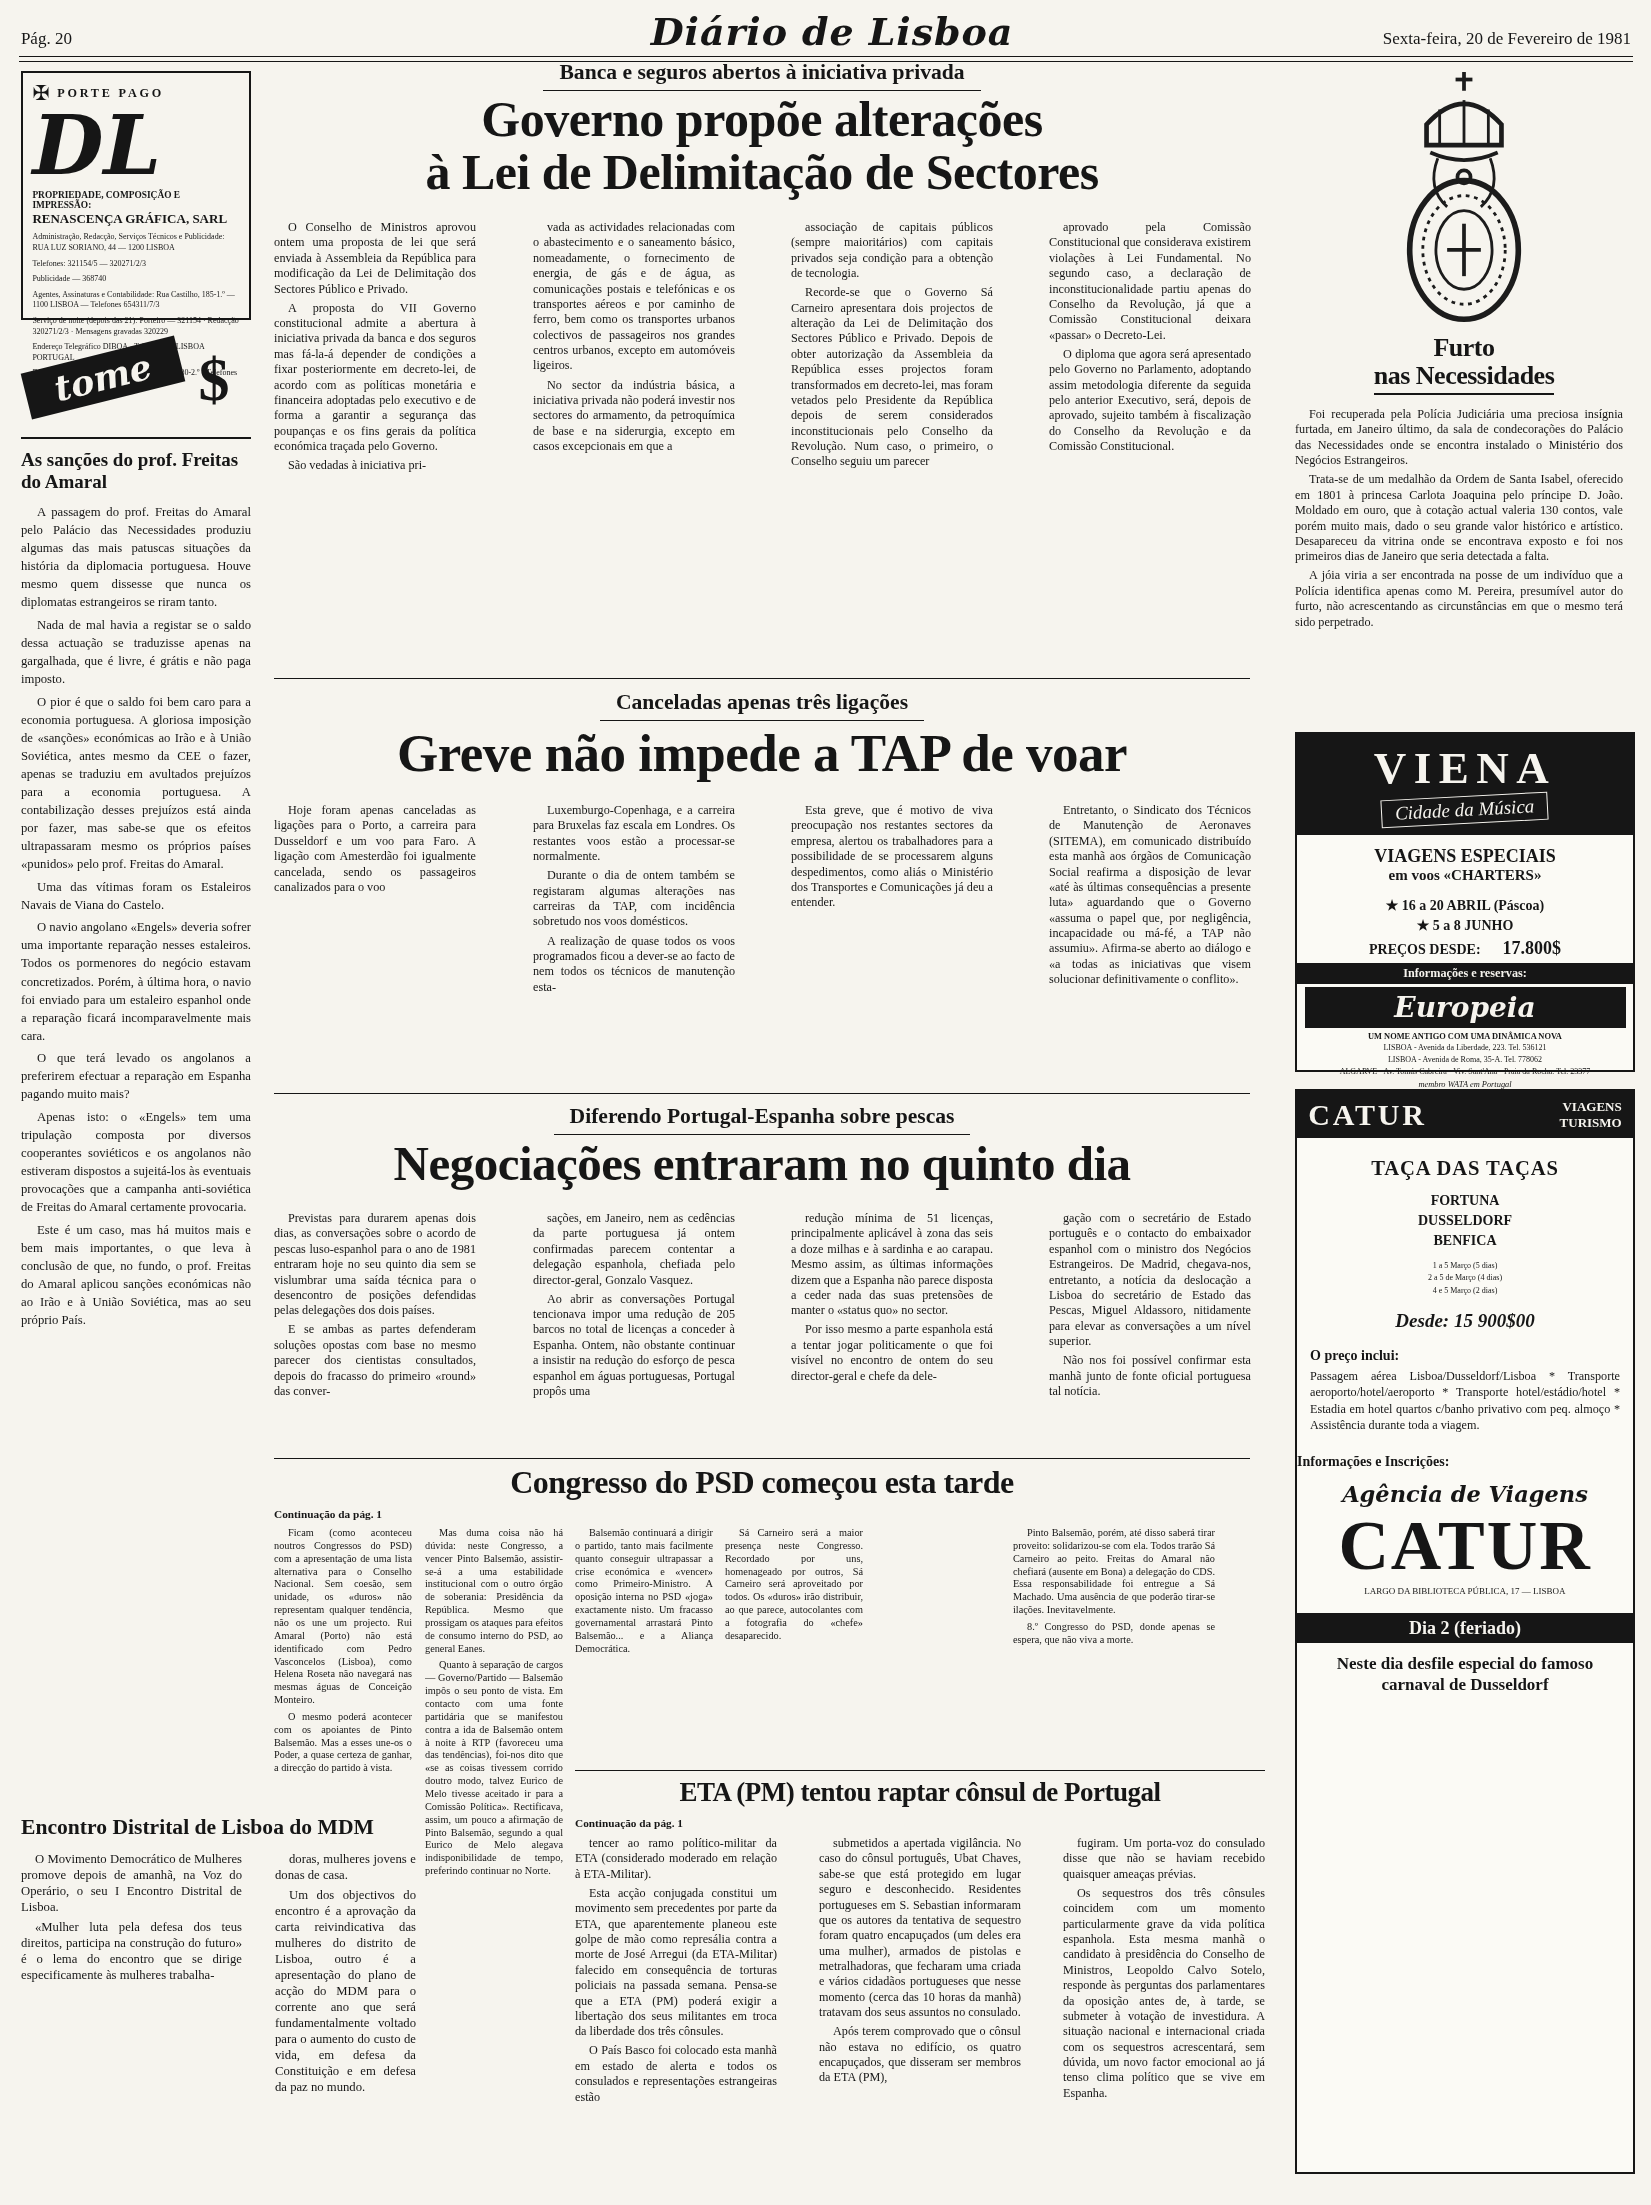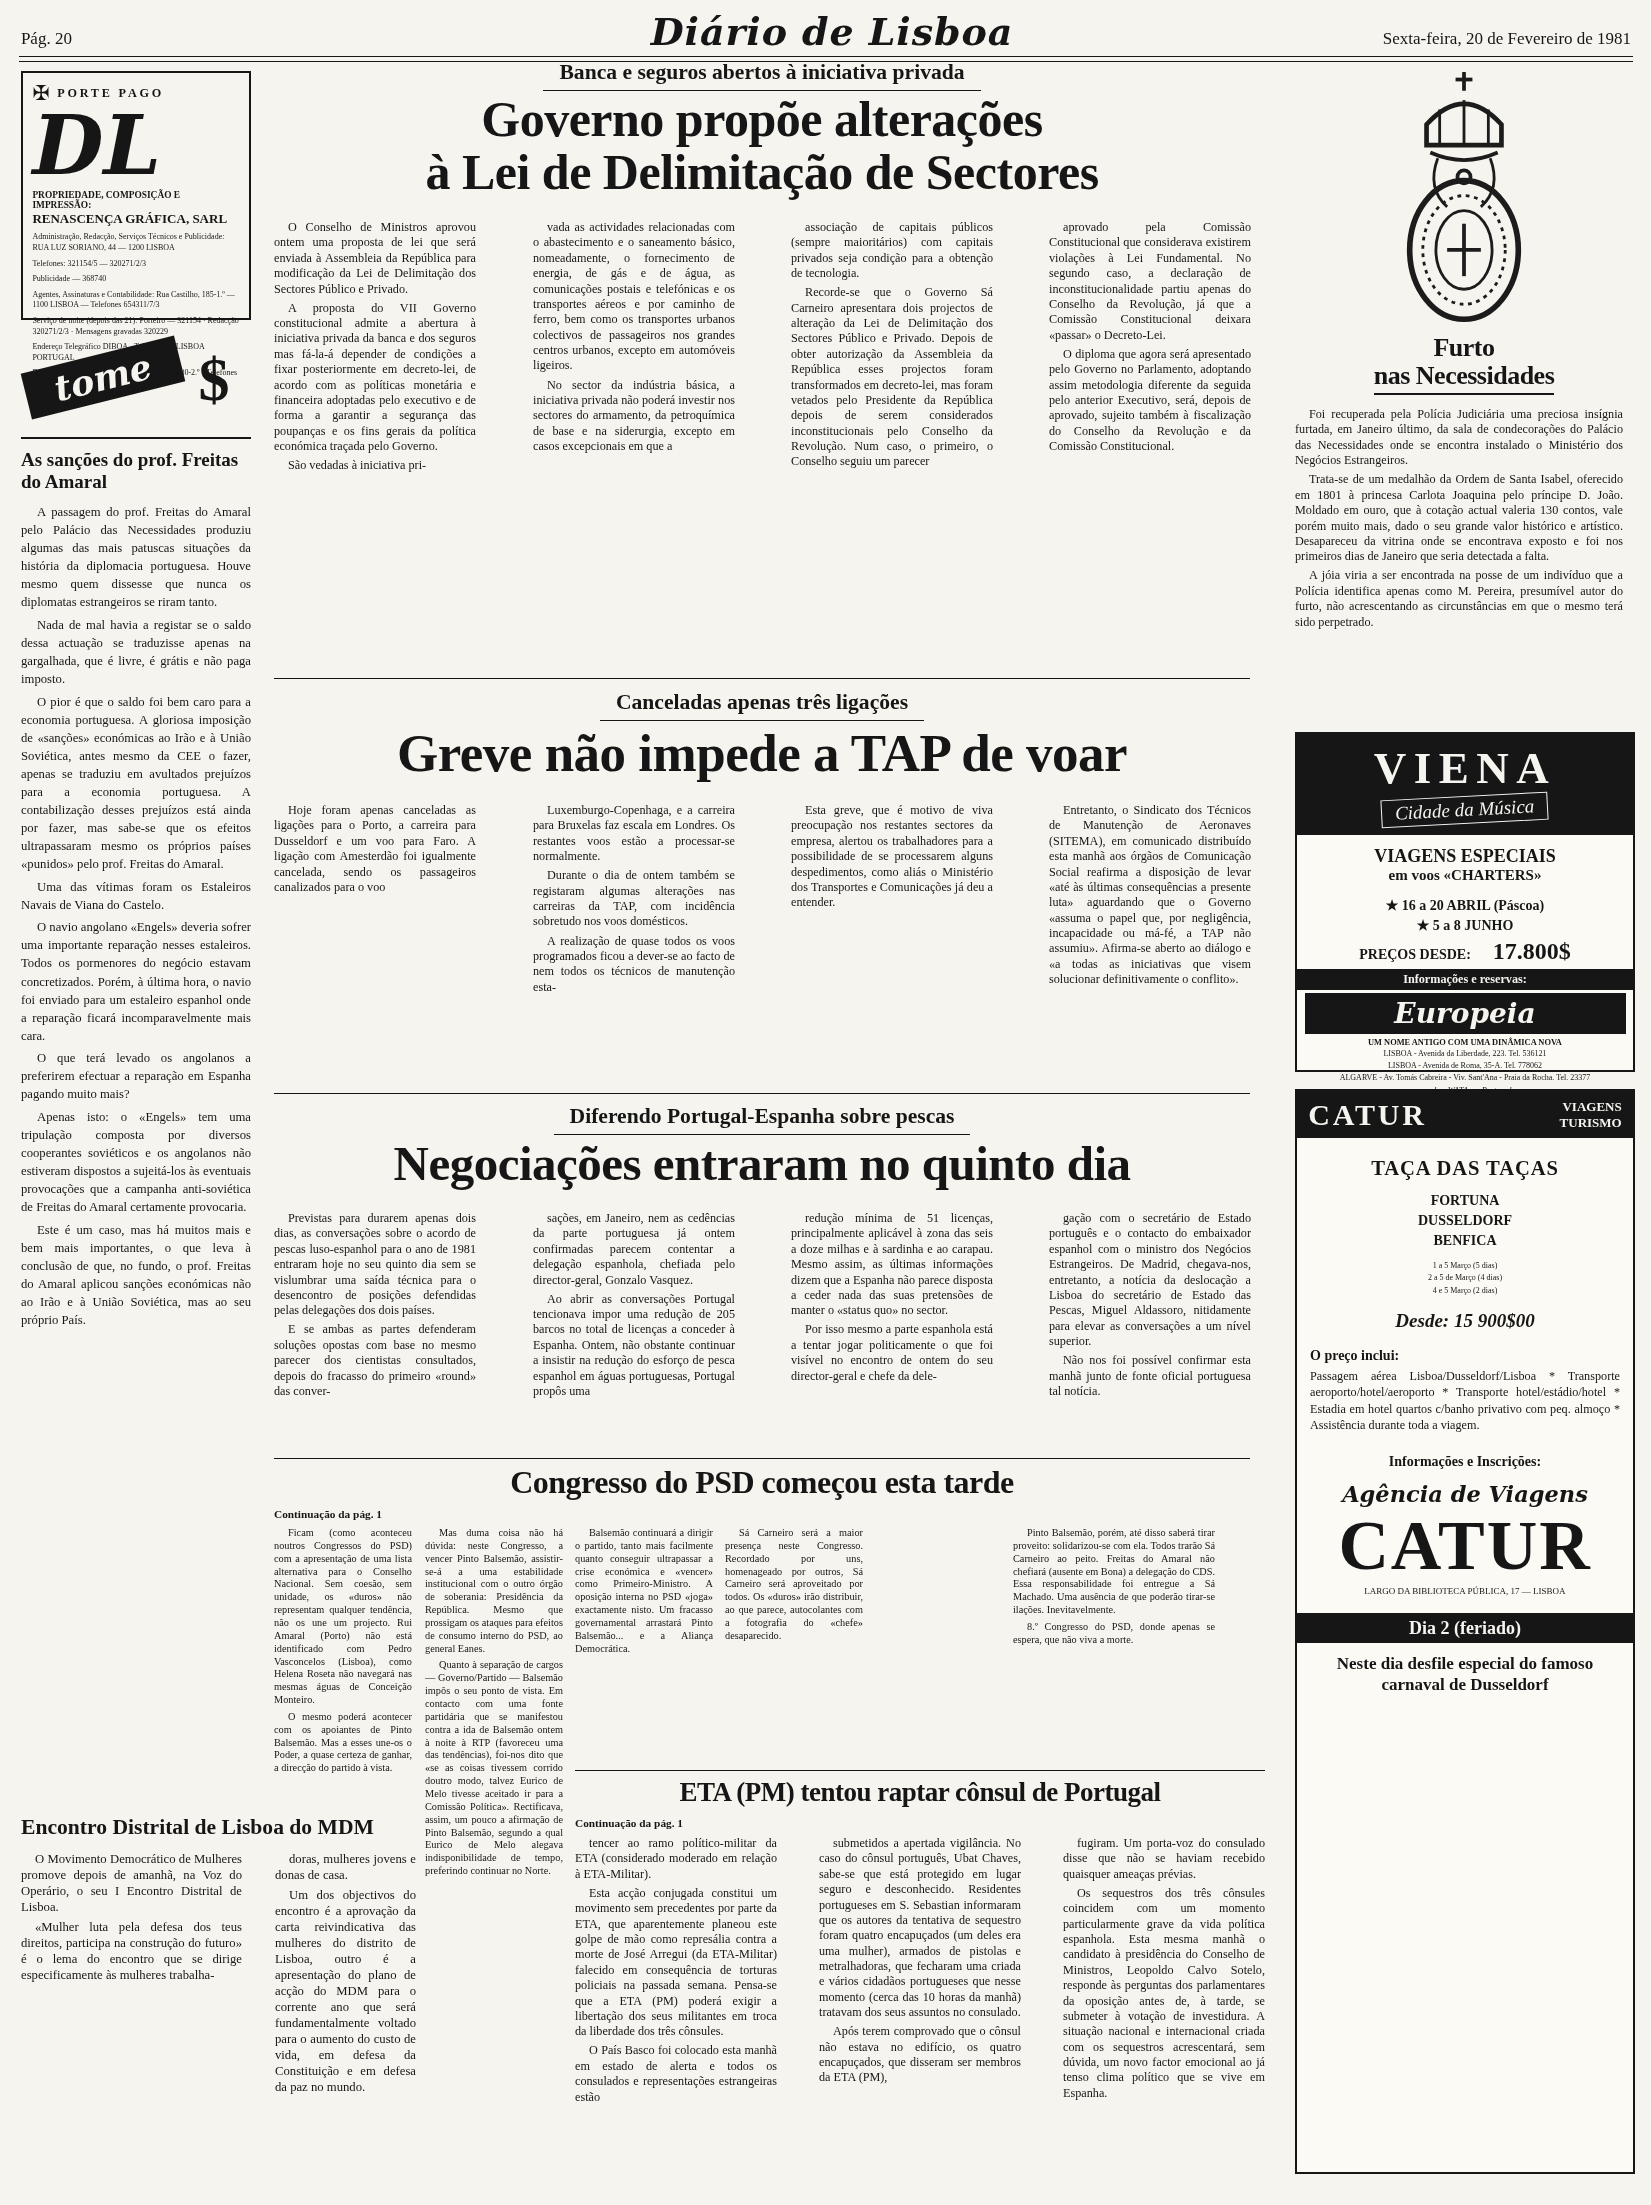--- a/index.html
+++ b/index.html
@@ -237,21 +237,21 @@
     </div>
     <div style="text-align:center;padding:10.3px 8.4px 3.8px;">
       <div style="font-weight:bold;font-size:18px;">VIAGENS ESPECIAIS</div>
       <div style="font-weight:bold;font-size:15px;margin-bottom:13px;">em voos «CHARTERS»</div>
       <div class="dates-list">
           <p>★ 16 a 20 ABRIL (Páscoa)</p>
           <p>★ 5 a 8 JUNHO</p>
         </div>
       <div style="margin-top:3.8px;">
         <span style="font-weight:bold;font-size:14px;">PREÇOS DESDE:</span>
-        <span style="font-weight:bold;font-size:24px;margin-left:20px;">17.800$</span>
+        <span style="font-weight:bold;font-size:18px;margin-left:20px;">17.800$</span>
       </div>
     </div>
     <div style="background:#161616;color:#f6f4ee;font-weight:bold;font-size:12.2px;text-align:center;padding:2.8px 0;">Informações e reservas:</div>
     <div class="masthead" style="background:#161616;color:#f6f4ee;font-size:28px;text-align:center;margin:3.8px 7.5px;padding:3.8px 0;">Europeia</div>
     <div style="font-weight:bold;font-size:8.4px;text-align:center;margin-top:1.9px;">UM NOME ANTIGO COM UMA DINÂMICA NOVA</div>
     <div class="ad-small" style="margin-top:1.9px;">
         <p>LISBOA - Avenida da Liberdade, 223. Tel. 536121</p>
         <p>LISBOA - Avenida de Roma, 35-A. Tel. 778062</p>
         <p>ALGARVE - Av. Tomás Cabreira - Viv. Sant'Ana - Praia da Rocha. Tel. 23377</p>
       </div>
@@ -270,21 +270,21 @@
         <p>BENFICA</p>
       </div>
     <div class="ad-small" style="margin-top:12.2px;">
         <p>1 a 5 Março (5 dias)</p>
         <p>2 a 5 de Março (4 dias)</p>
         <p>4 e 5 Março (2 dias)</p>
       </div>
     <div style="font-weight:bold;font-size:19px;text-align:center;margin-top:14px;font-style:italic;">Desde: 15 900$00</div>
     <div style="font-weight:bold;font-size:14px;margin:16px 13px 3.8px;">O preço inclui:</div>
     <div style="font-size:12.2px;line-height:1.35;text-align:justify;margin:0 13px;">Passagem aérea Lisboa/Dusseldorf/Lisboa * Transporte aeroporto/hotel/aeroporto * Transporte hotel/estádio/hotel * Estadia em hotel quartos c/banho privativo com peq. almoço * Assistência durante toda a viagem.</div>
-    <div style="font-weight:bold;font-size:14px;text-align:center;margin-top:20.6px;">Informações e Inscrições:</div>
+    <div style="font-weight:bold;font-size:14px;text-align:left;margin-top:20.6px;">Informações e Inscrições:</div>
     <div class="masthead" style="font-size:22.5px;text-align:center;margin-top:11.3px;">Agência de Viagens</div>
     <div style="font-weight:bold;font-size:70px;text-align:center;line-height:1;margin-top:3.8px;letter-spacing:1.9px;">CATUR</div>
     <div style="font-size:9px;text-align:center;margin-top:4.7px;">LARGO DA BIBLIOTECA PÚBLICA, 17 — LISBOA</div>
     <div style="background:#161616;color:#f6f4ee;font-weight:bold;font-size:18px;text-align:center;padding:4.7px 0;margin-top:17px;">Dia 2 (feriado)</div>
     <div style="font-weight:bold;font-size:17px;text-align:center;margin:9.4px 14px 0;line-height:1.25;">Neste dia desfile especial do famoso carnaval de Dusseldorf</div>
   </section>
 
 </div>
 
 

